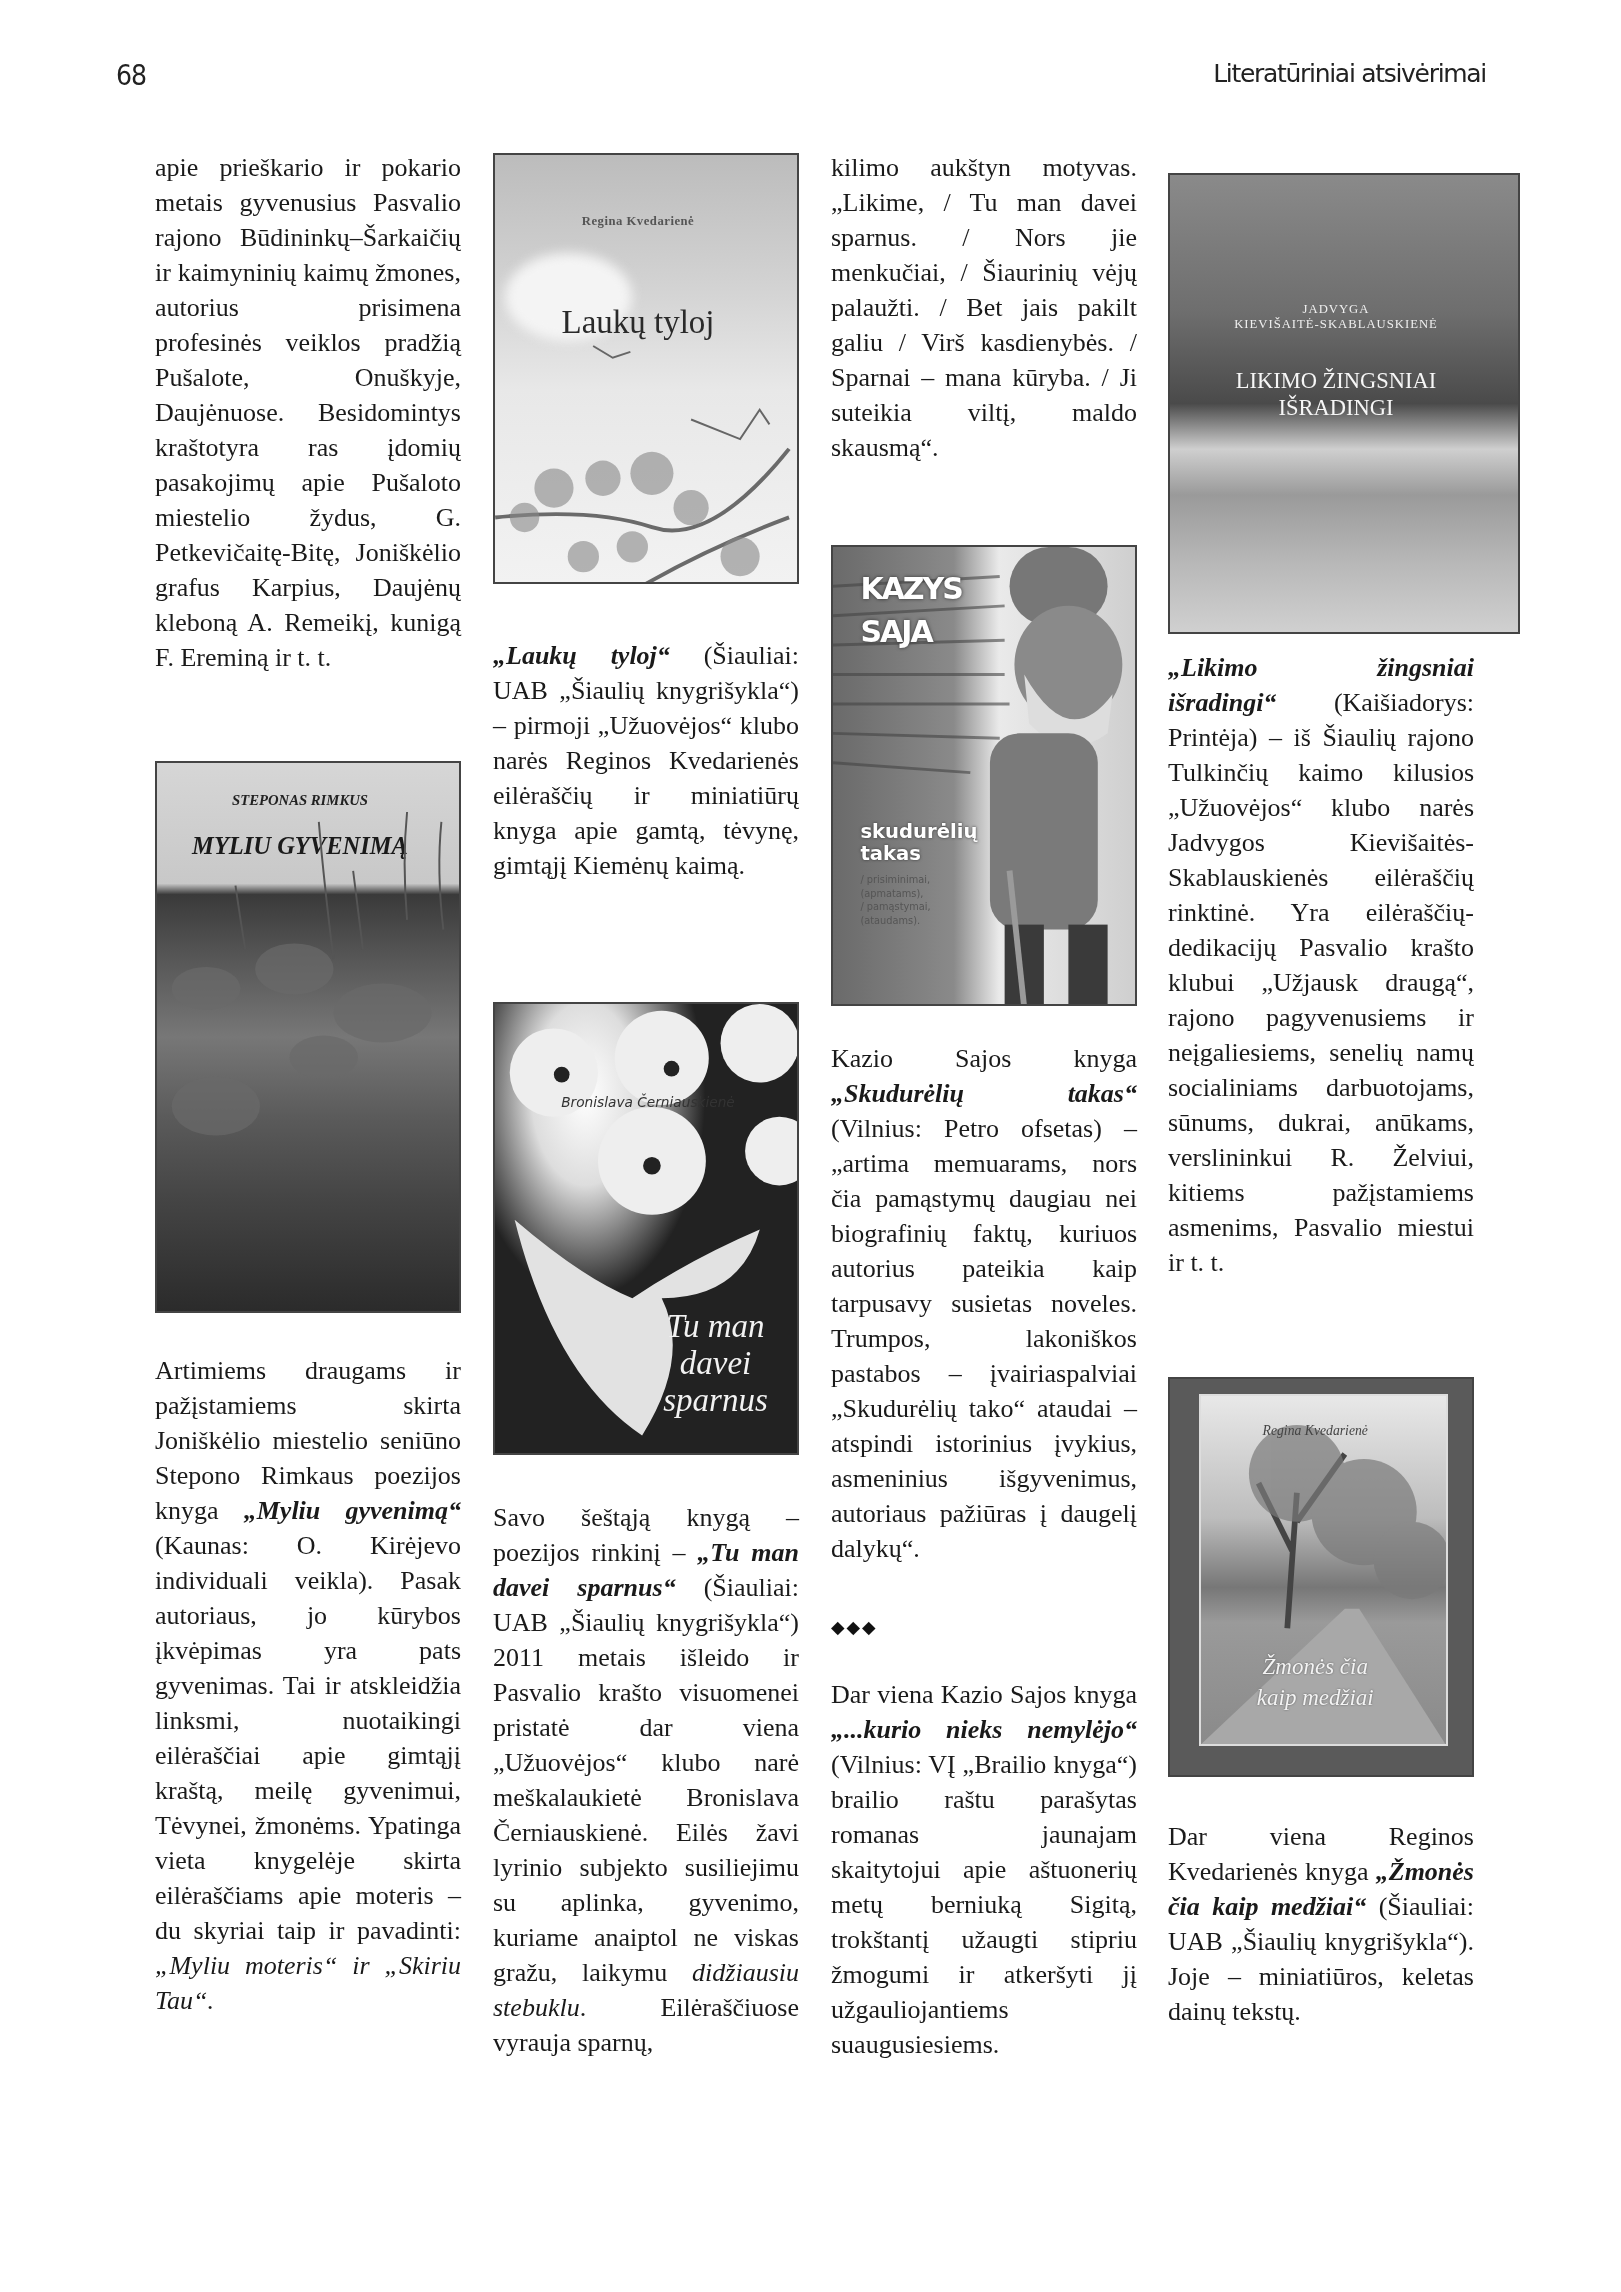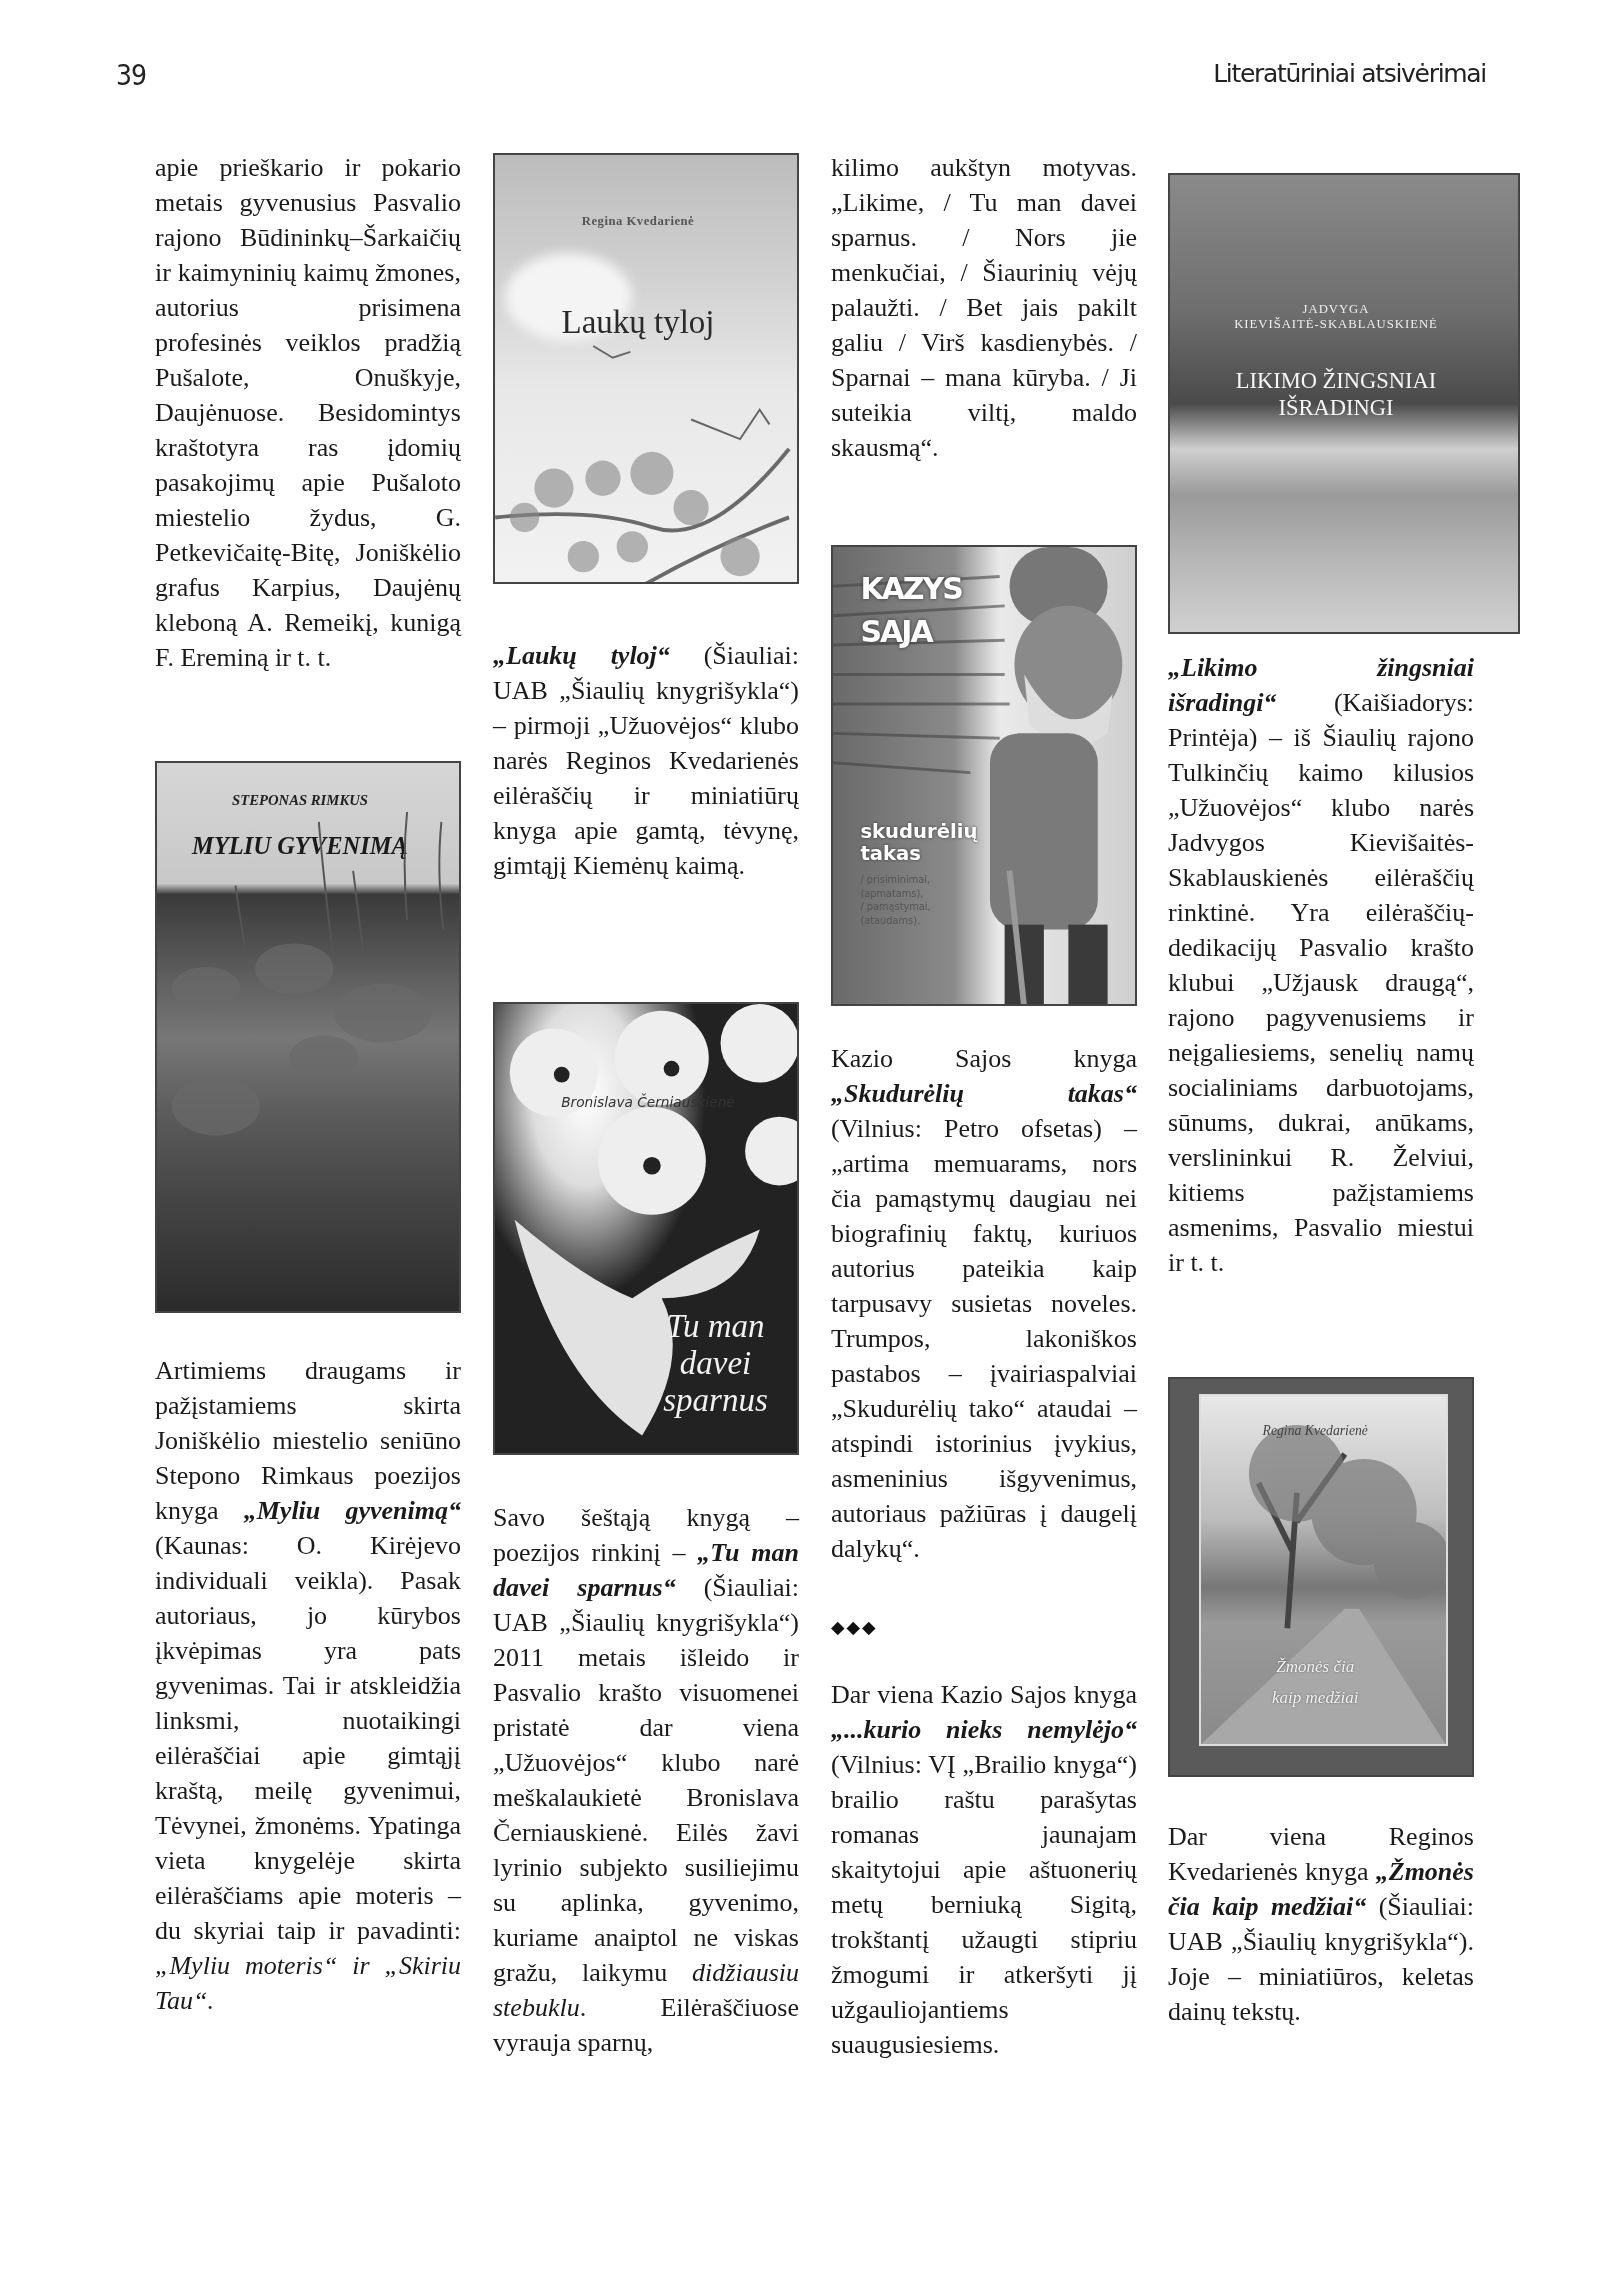--- a/index.html
+++ b/index.html
@@ -9,21 +9,21 @@
   .col { position: absolute; width: 306px; }
   .para { font-family: "Liberation Serif", serif; font-size: 26px; line-height: 35px; text-align: justify; margin: 0; hyphens: manual; }
   .para b i, .para i b { font-weight: bold; font-style: italic; }
   .cover { position: absolute; border: 2px solid #444; box-sizing: border-box; overflow: hidden; }
   .cover-text { position: absolute; left: 0; right: 16px; text-align: center; }
   .sep { font-family: "DejaVu Sans", sans-serif; font-size: 17.6px; letter-spacing: 2px; color: #111; }
 </style>
 </head>
 <body>
 
-<div class="header-num">39</div>
+<div class="header-num">68</div>
 <div class="header-title">Literatūriniai atsivėrimai</div>
 
 <div class="col" style="left:155px; top:150px;">
   <p class="para">apie prieškario ir pokario metais gyvenusius Pasvalio rajono Būdininkų–Šarkaičių ir kaimyninių kaimų žmones, autorius prisimena profesinės veiklos pradžią Pušalote, Onuškyje, Daujėnuose. Besidomintys kraštotyra ras įdomių pasakojimų apie Pušaloto miestelio žydus, G. Petkevičaitę-Bitę, Joniškėlio grafus Karpius, Daujėnų kleboną A. Remeikį, kunigą F. Ereminą ir t. t.</p>
 </div>
 
 <div class="cover" style="left:155px; top:761px; width:306px; height:552px; background: linear-gradient(180deg, #d6d6d6 0%, #c8c8c8 22%, #3a3a3a 24%, #555 35%, #777 50%, #5a5a5a 65%, #444 80%, #2b2b2b 100%);">
   <div class="cover-text" style="top:29px; font-family:'Liberation Serif', serif; font-weight:bold; font-style:italic; font-size:14.7px; color:#222;">STEPONAS RIMKUS</div>
   <div class="cover-text" style="top:69px; font-family:'Liberation Serif', serif; font-weight:bold; font-style:italic; font-size:24.5px; color:#1a1a1a;">MYLIU GYVENIMĄ</div>
   <svg width="306" height="552" style="position:absolute; left:0; top:0;" viewBox="0 0 312 563">
@@ -161,21 +161,21 @@
     <svg width="100%" height="100%" viewBox="0 0 255 360" preserveAspectRatio="none" style="position:absolute; left:0; top:0;">
       <path d="M90 240 L100 100 M95 160 L60 90 M100 130 L150 60" stroke="#444" stroke-width="6" fill="none"></path>
       <g fill="#7a7a7a" opacity="0.7">
         <circle cx="100" cy="80" r="50"></circle>
           <circle cx="170" cy="120" r="55"></circle>
           <circle cx="220" cy="170" r="40"></circle>
       </g>
       <path d="M150 220 L165 220 L255 360 L0 360 Z" fill="#a8a8a8"></path>
     </svg>
     <div class="cover-text" style="top:27.4px; font-family:'Liberation Serif', serif; font-style:italic; font-size:13.7px; color:#444;">Regina Kvedarienė</div>
-    <div class="cover-text" style="top:255px; font-family:'Liberation Serif', serif; font-style:italic; font-size:17px; line-height:31px; color:#f4f4f4; text-shadow:0 0 2px #555;">
+    <div class="cover-text" style="top:255px; font-family:'Liberation Serif', serif; font-style:italic; font-size:23px; line-height:31px; color:#f4f4f4; text-shadow:0 0 2px #555;">
       <div>Žmonės čia</div>
       <div>kaip medžiai</div>
     </div>
   </div>
 </div>
 
 <div class="col" style="left:1168px; top:1819px;">
   <p class="para"><span>Dar viena Reginos Kvedarienės knyga </span><b><i>„Žmonės čia kaip medžiai“</i></b><span> (Šiauliai: UAB „Šiaulių knygrišykla“). Joje – miniatiūros, keletas dainų tekstų.</span></p>
 </div>
 

